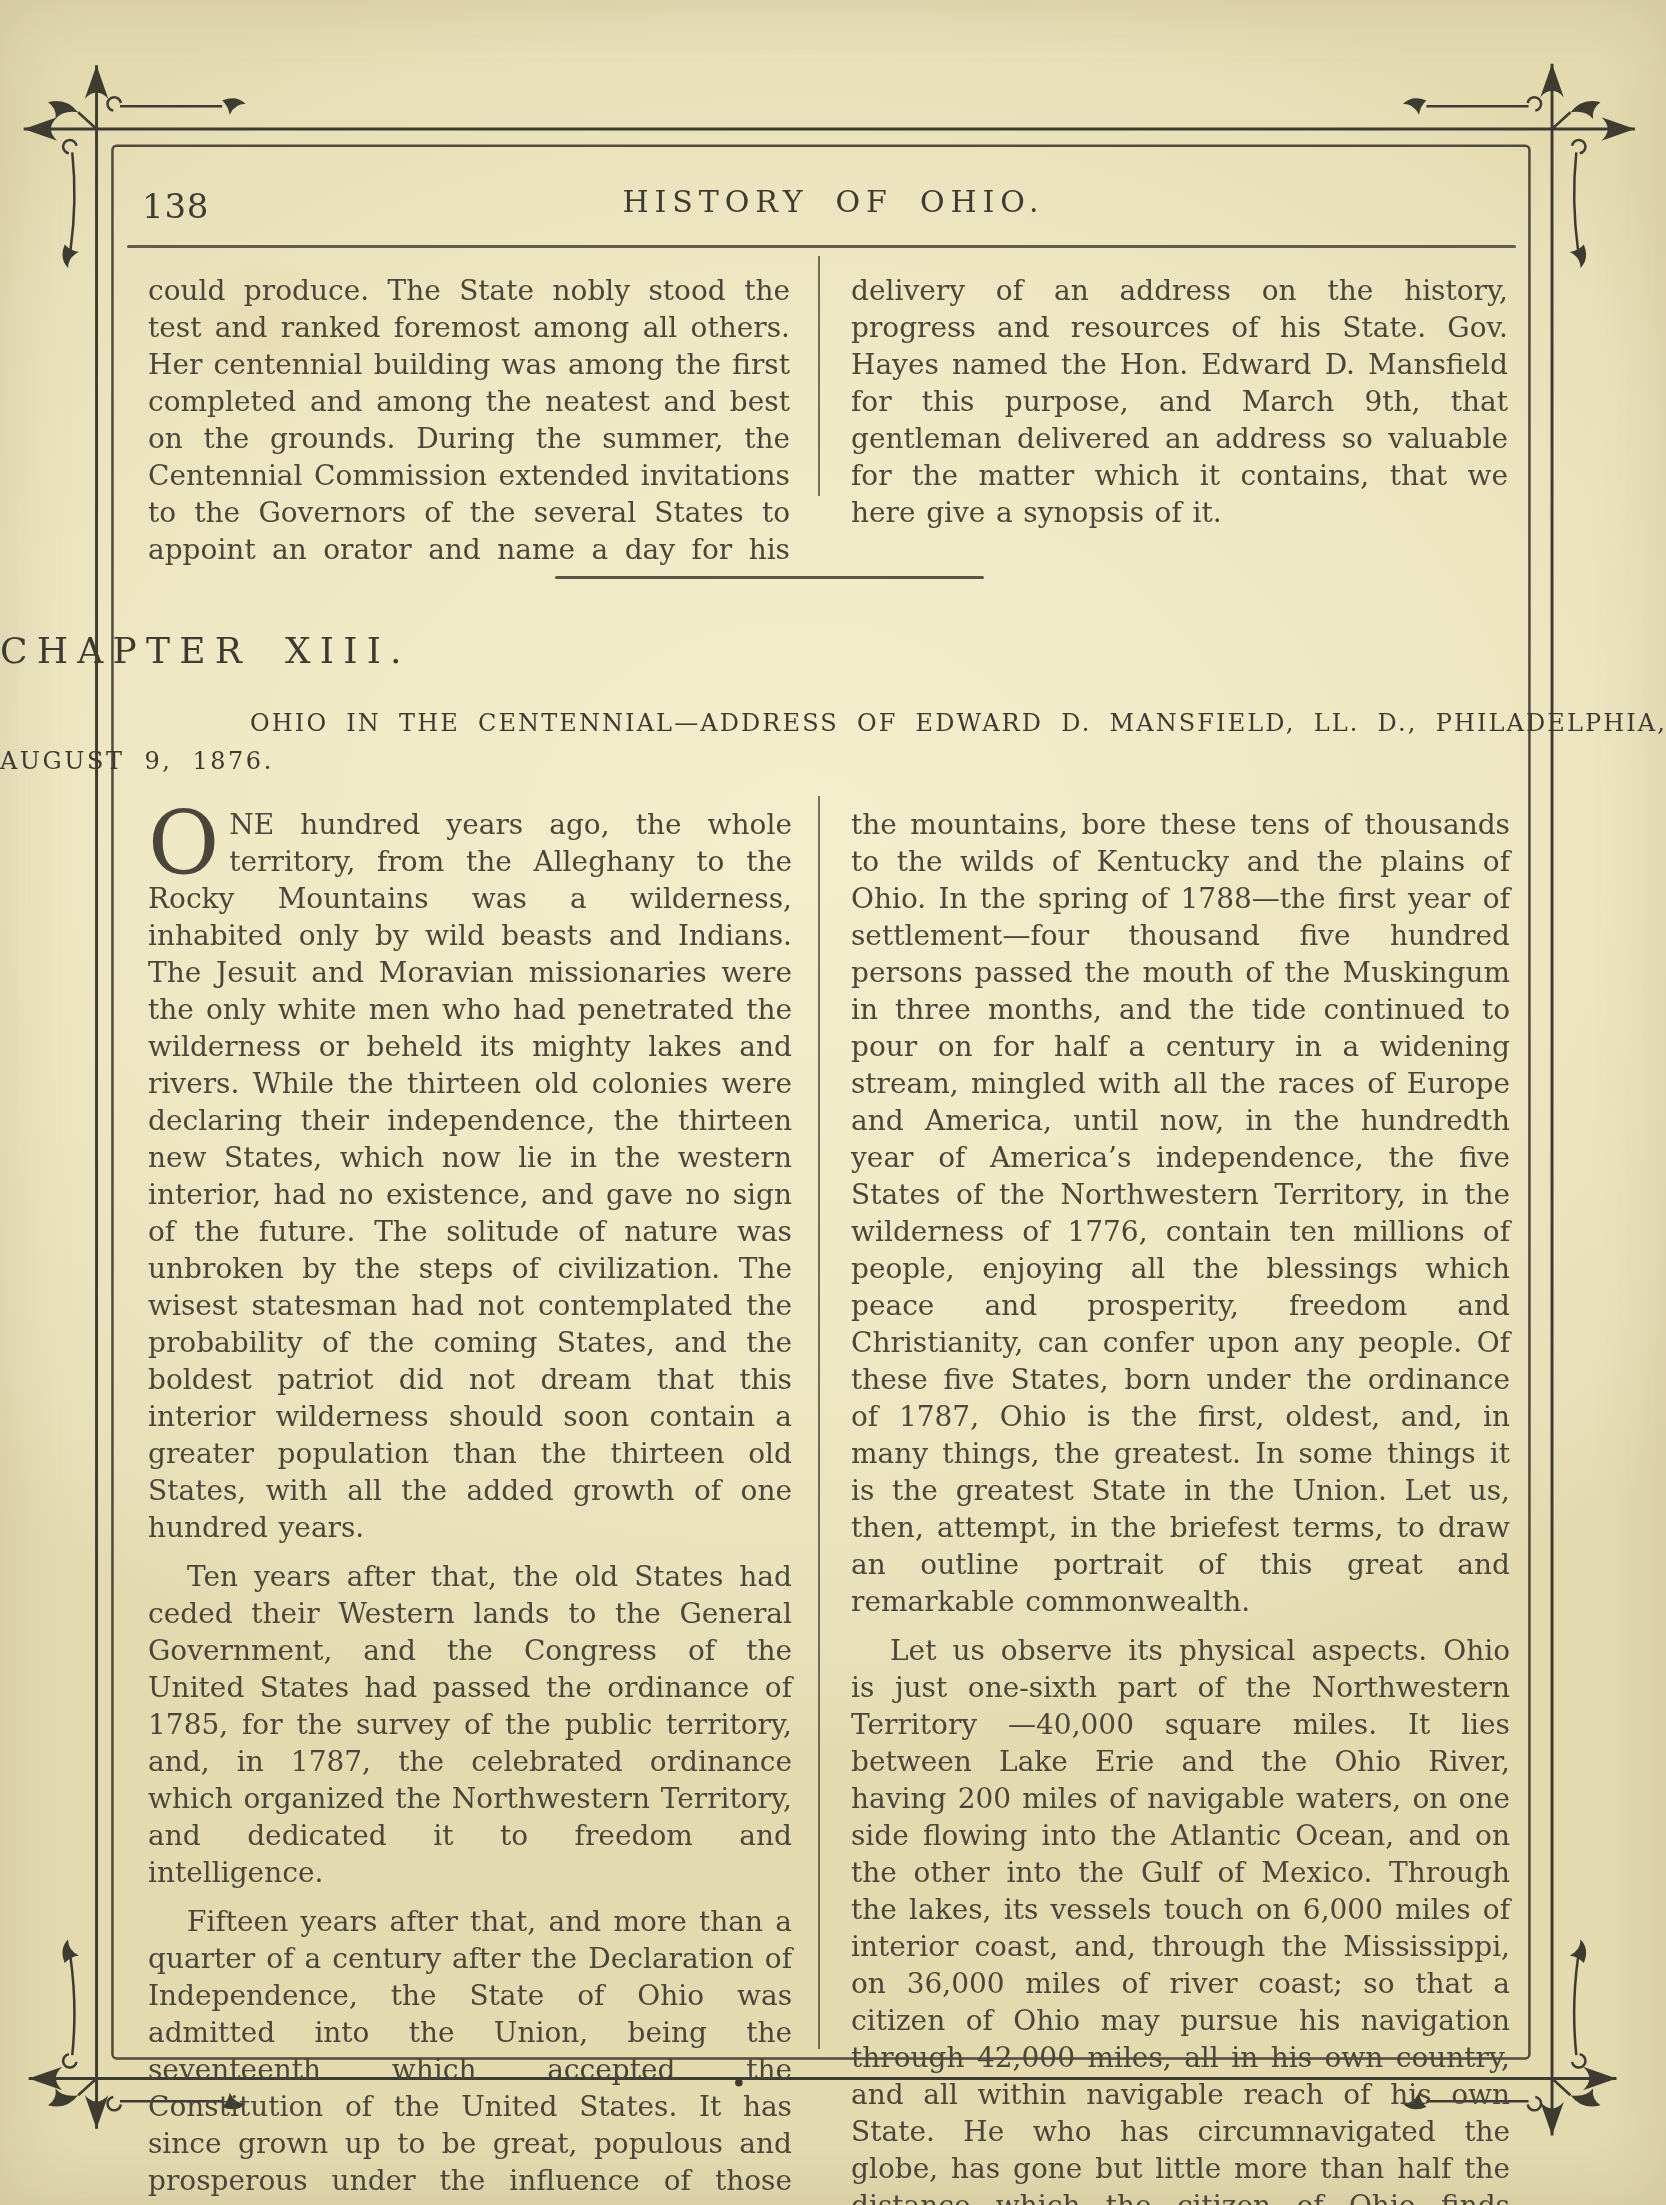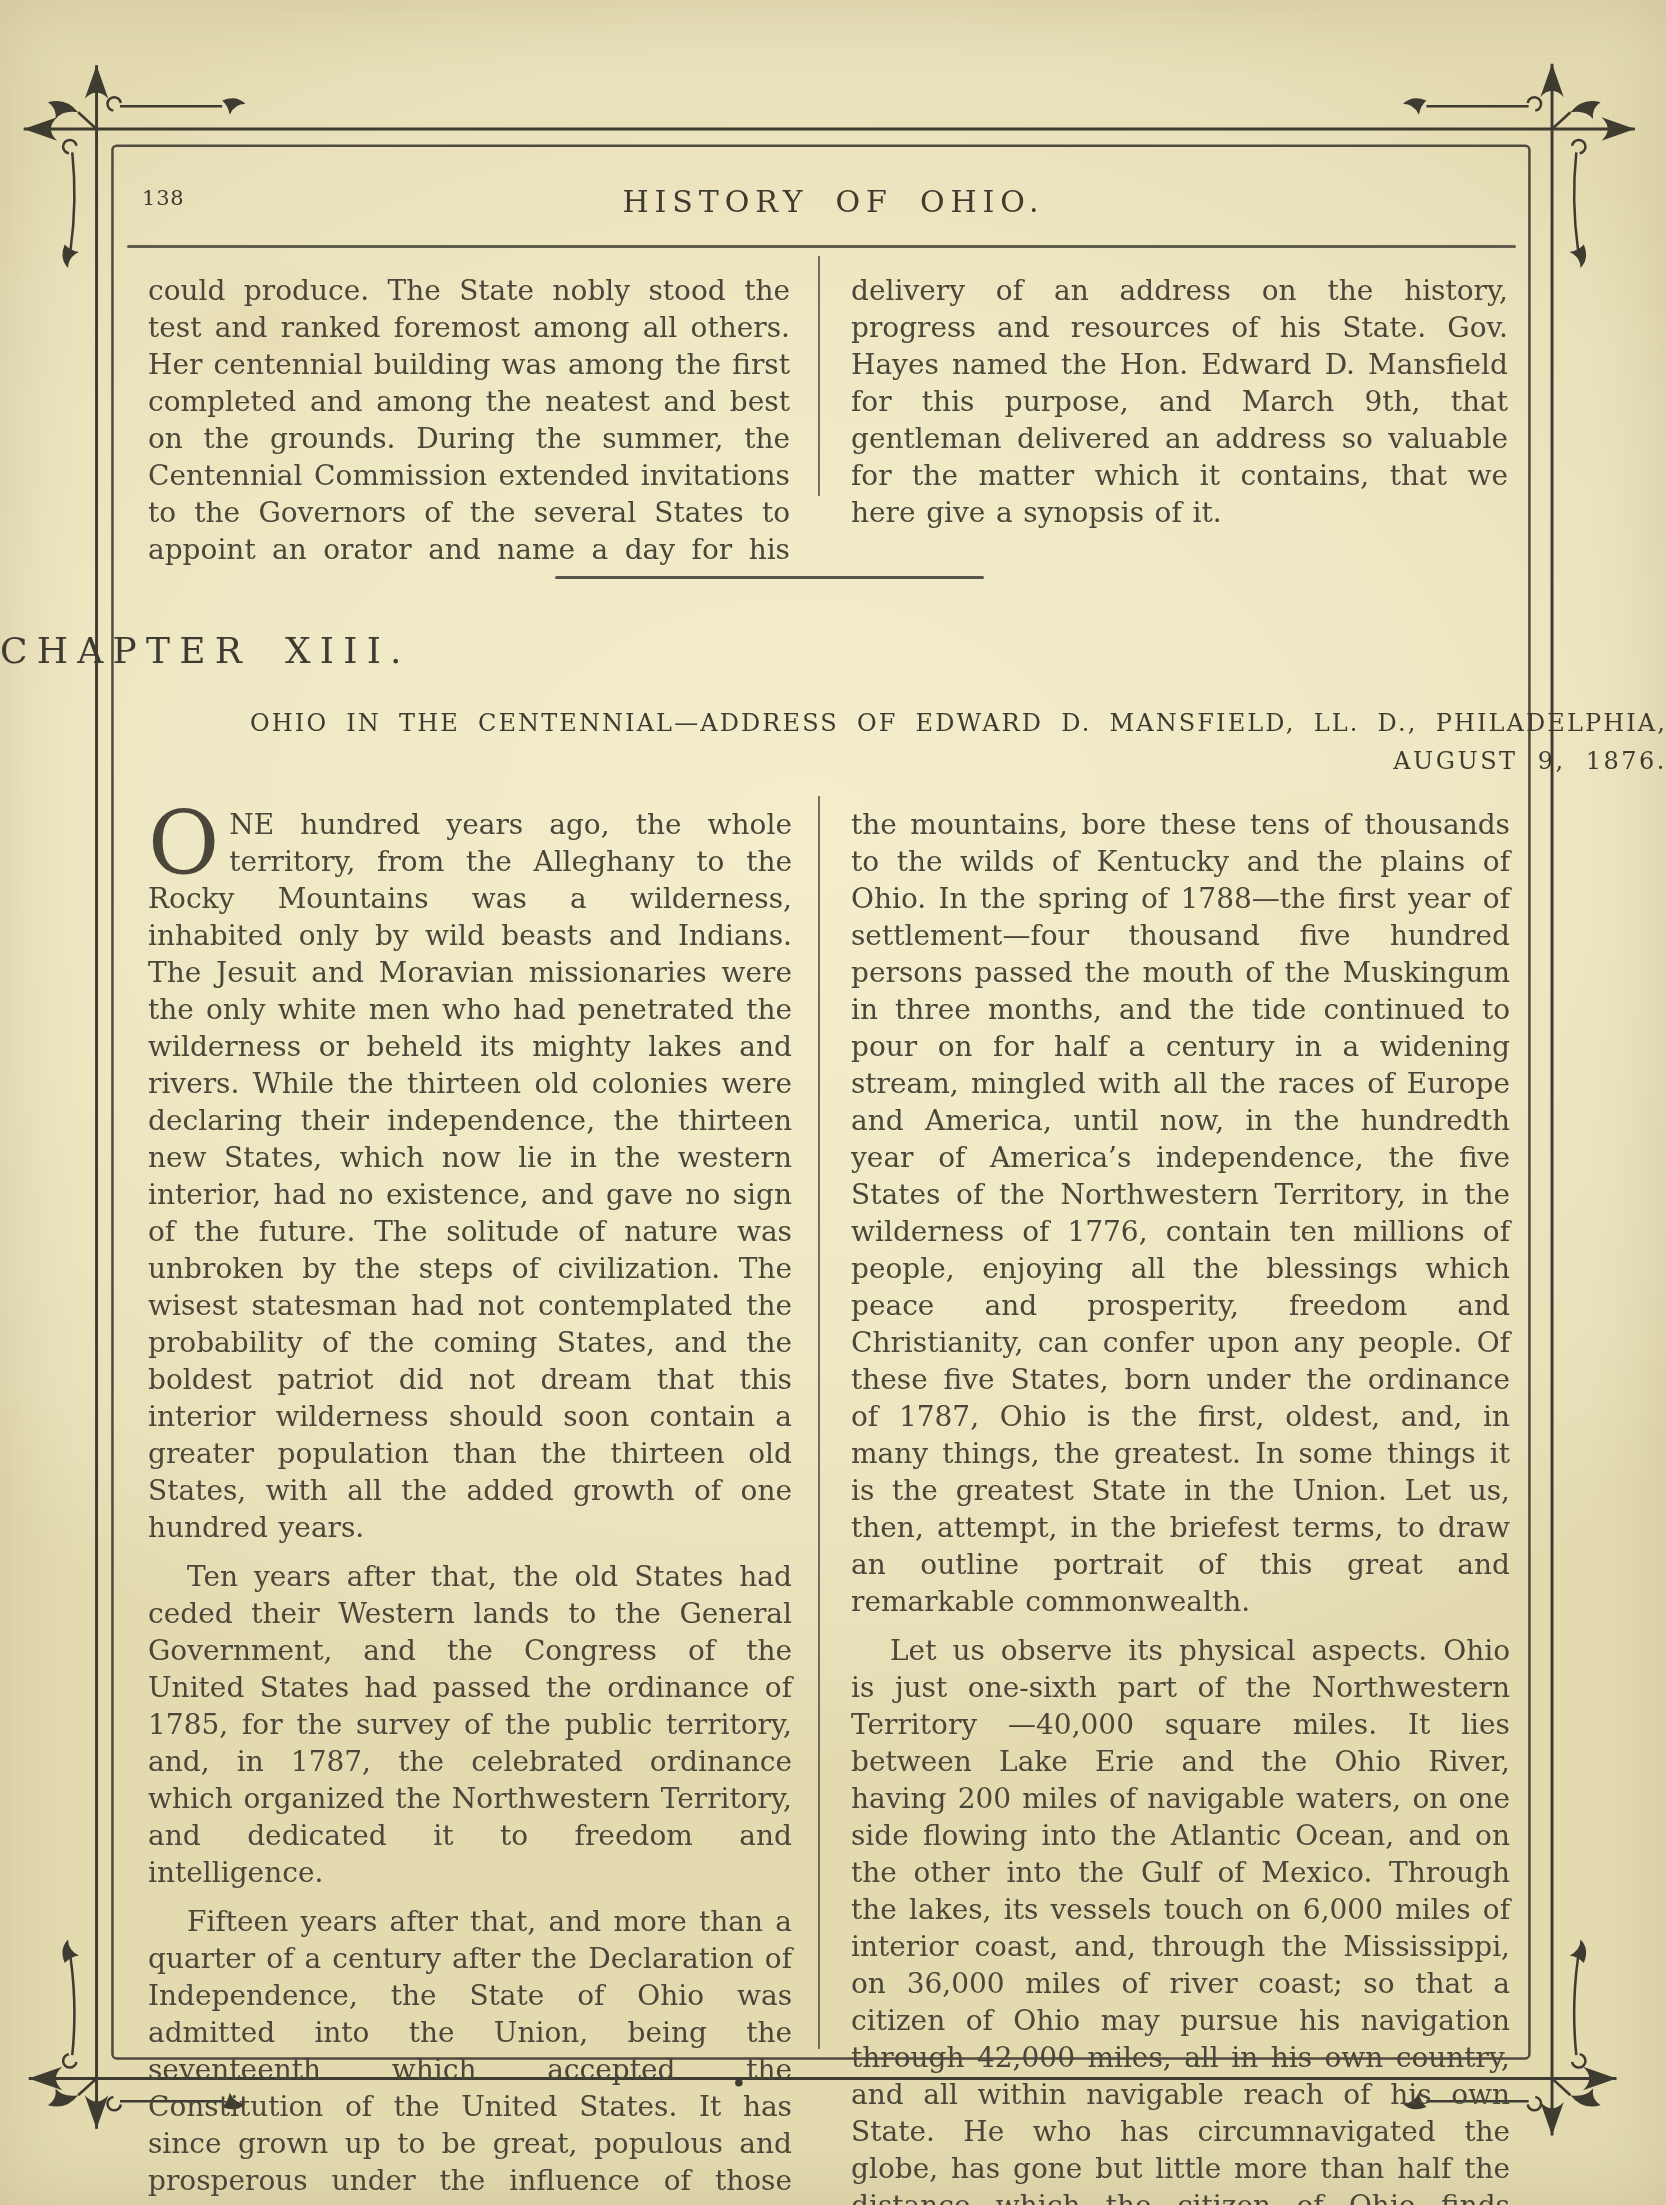--- a/index.html
+++ b/index.html
@@ -18,21 +18,21 @@
       radial-gradient(134px 101px at 16% 15%, rgba(205,170,105,.14), rgba(205,170,105,0) 70%),
       radial-gradient(184px 134px at 78% 40%, rgba(210,190,130,.10), rgba(210,190,130,0) 70%),
       radial-gradient(1173px 921px at 48% 38%, #f4eecd 0%, #efe8c4 55%, #e8e0b9 88%, #e3dab0 100%);
     box-shadow:inset 0 0 75px rgba(120,100,60,.18);
     overflow:hidden;
   }
   .orn{position:absolute;left:0;top:0;pointer-events:none;}
 
   .page-number{
     position:absolute;left:142px;top:186px;
-    font-size:21px;color:var(--ink);letter-spacing:0.8px;
+    font-size:34px;color:var(--ink);letter-spacing:0.8px;
   }
   .running-title{
     position:absolute;left:0;right:0;top:184px;
     text-align:center;font-size:30px;letter-spacing:5.9px;
     word-spacing:11.7px;color:var(--ink);
   }
   .header-rule{
     position:absolute;left:127px;top:245px;width:1389px;height:2.5px;
     background:var(--ink);opacity:.8;border-radius:1.7px;
   }
@@ -65,23 +65,22 @@
     font-size:36px;letter-spacing:9.2px;
     word-spacing:13.4px;color:var(--ink);
   }
   .chapter-subtitle1{
     position:absolute;left:0;right:0;top:709px;
     text-align:right;font-size:24px;letter-spacing:2.1px;word-spacing:8.4px;
     color:var(--ink);
   }
   .chapter-subtitle2{
     position:absolute;left:0;right:0;top:747px;
-    text-align:right;font-size:24px;letter-spacing:2.5px;word-spacing:10px;
+    text-align:left;font-size:24px;letter-spacing:2.5px;word-spacing:10px;
     color:var(--ink);
-    padding-left:20px;
   }
 
   .body-left{position:absolute;left:136px;top:794px;width:668px;}
   .body-right{position:absolute;left:839px;top:794px;width:683px;}
   .divider-body{
     position:absolute;left:818px;top:796px;width:1.7px;height:1253px;
     background:var(--ink);opacity:.7;
   }
 
   .dropcap{

